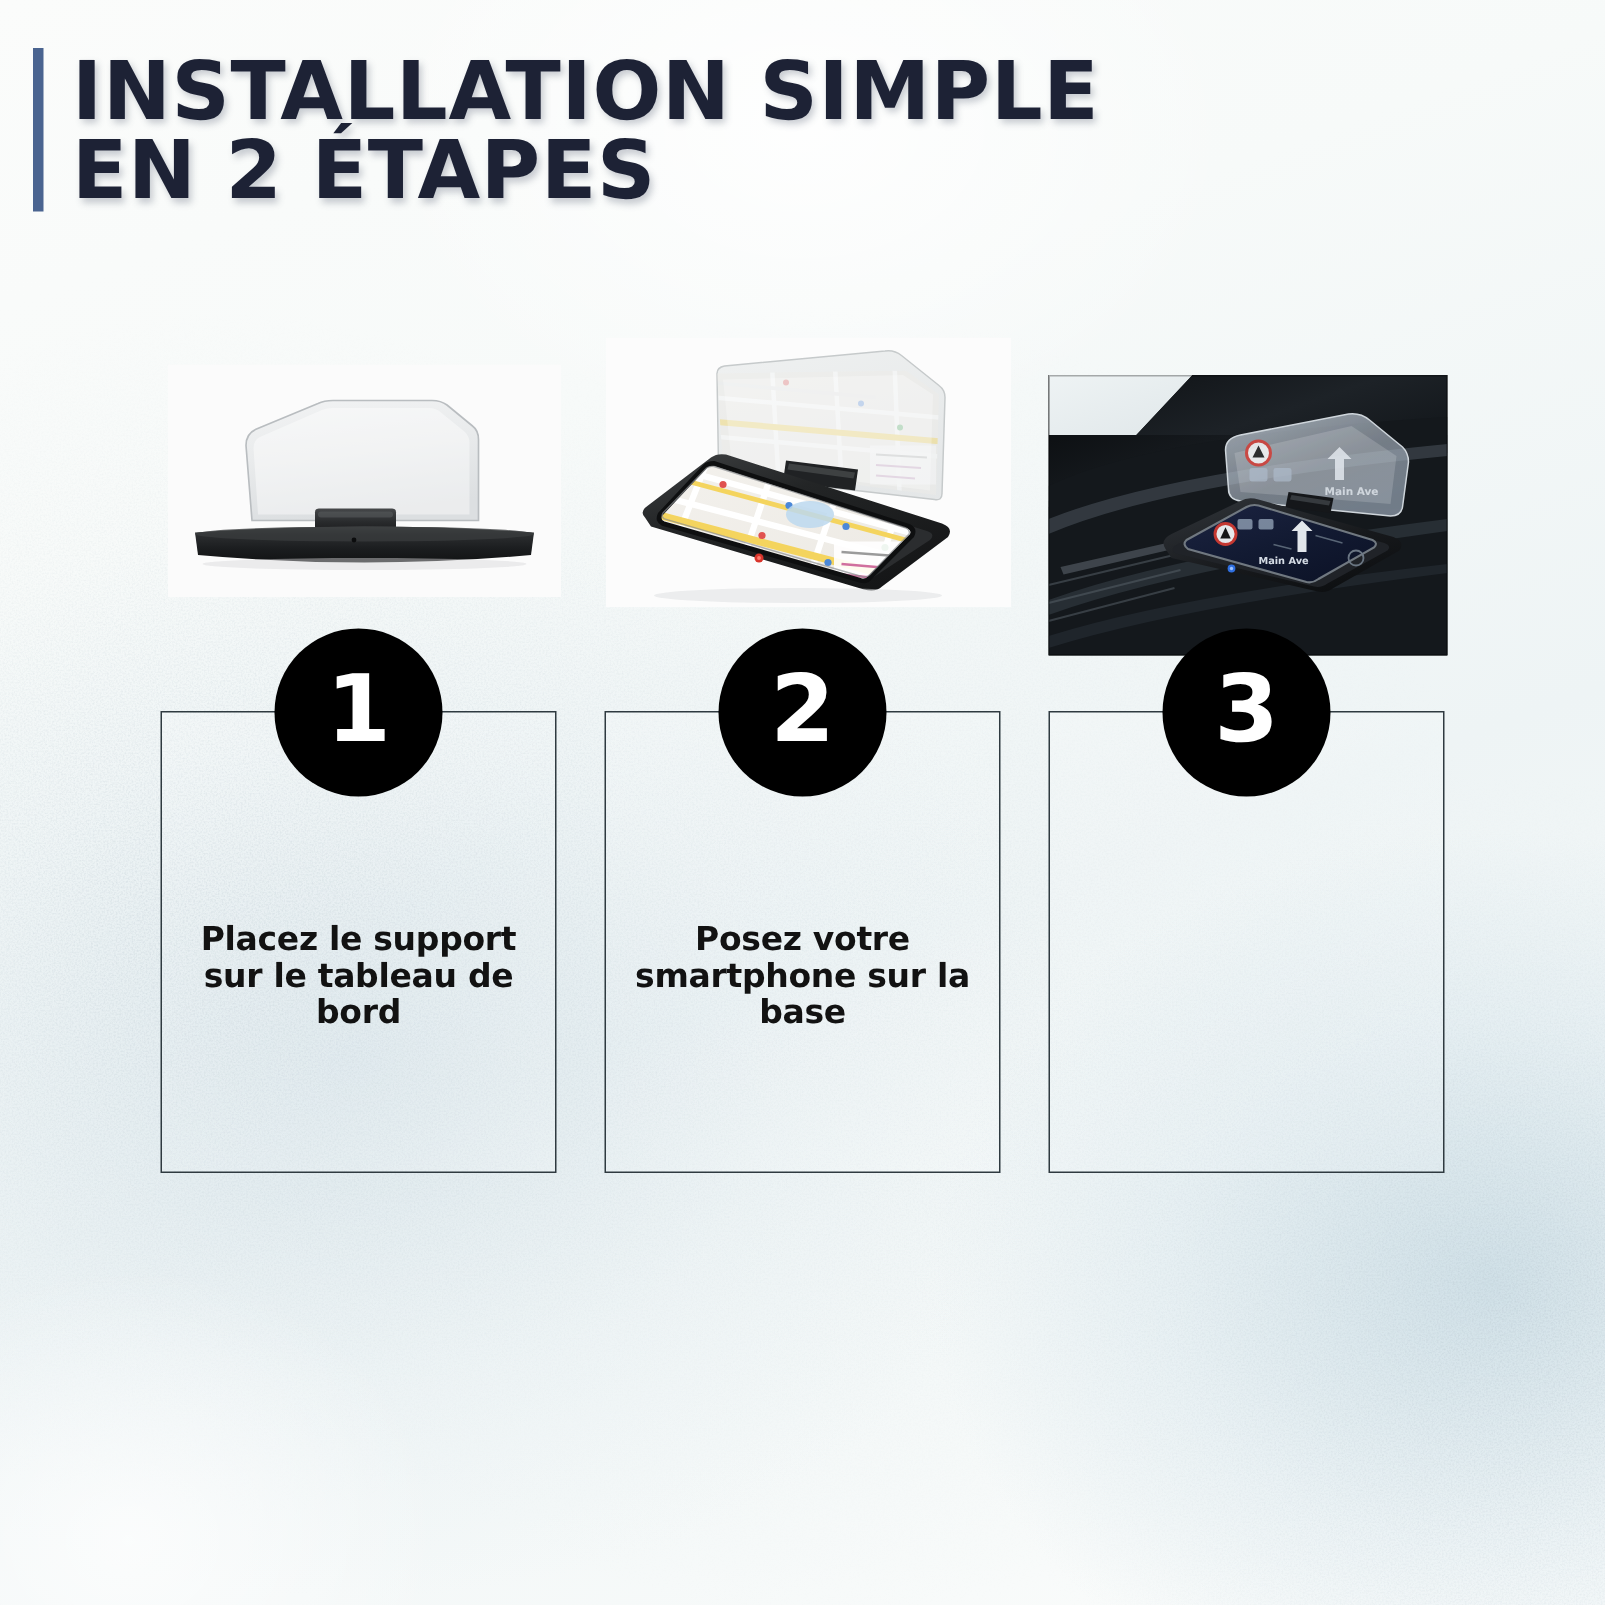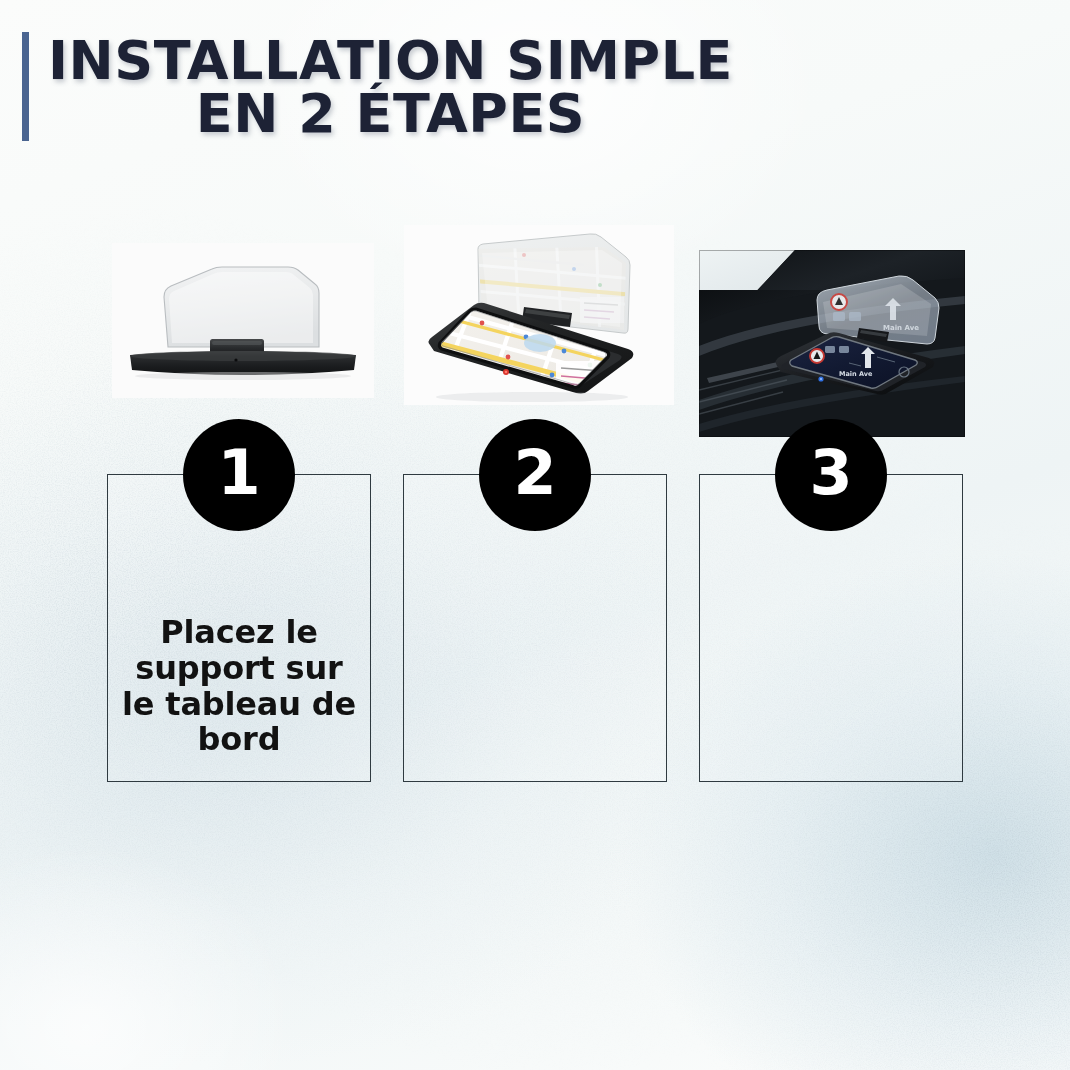--- a/index.html
+++ b/index.html
@@ -46,21 +46,20 @@
     align-items: stretch;
   }
   .accent-bar {
     width: 7px;
     background: #4a6490;
     margin-right: 19px;
     flex: none;
   }
   .title-block {
     padding-top: 2px;
-    text-align: center;
   }
   .title-line {
     font-family: "DejaVu Sans", sans-serif;
     font-weight: 700;
     font-size: 54px;
     line-height: 0.99;
     letter-spacing: 0.5px;
     color: #1d2235;
     text-shadow: 2px 3px 5px rgba(80,90,110,0.30);
     white-space: nowrap;
@@ -129,21 +128,21 @@
   }
 
   .card-text {
     position: absolute;
     left: 6px;
     right: 6px;
     top: 140px;
     text-align: center;
     font-family: "DejaVu Sans", sans-serif;
     font-weight: 700;
-    font-size: 32px;
+    font-size: 22px;
     line-height: 1.12;
     color: #121212;
     letter-spacing: -0.2px;
   }
 </style>
 </head>
 <body>
 
 <div class="page">
 
@@ -409,20 +408,21 @@
 
   <div class="cards">
 
     <div class="card card-1">
       <div class="badge">1</div>
       <div class="card-text">Placez le support sur le tableau de bord</div>
     </div>
 
     <div class="card card-2">
       <div class="badge">2</div>
+      <div class="card-text">Posez votre smartphone sur la base</div>
     </div>
 
     <div class="card card-3">
       <div class="badge">3</div>
     </div>
 
   </div>
 
 </div>
 

